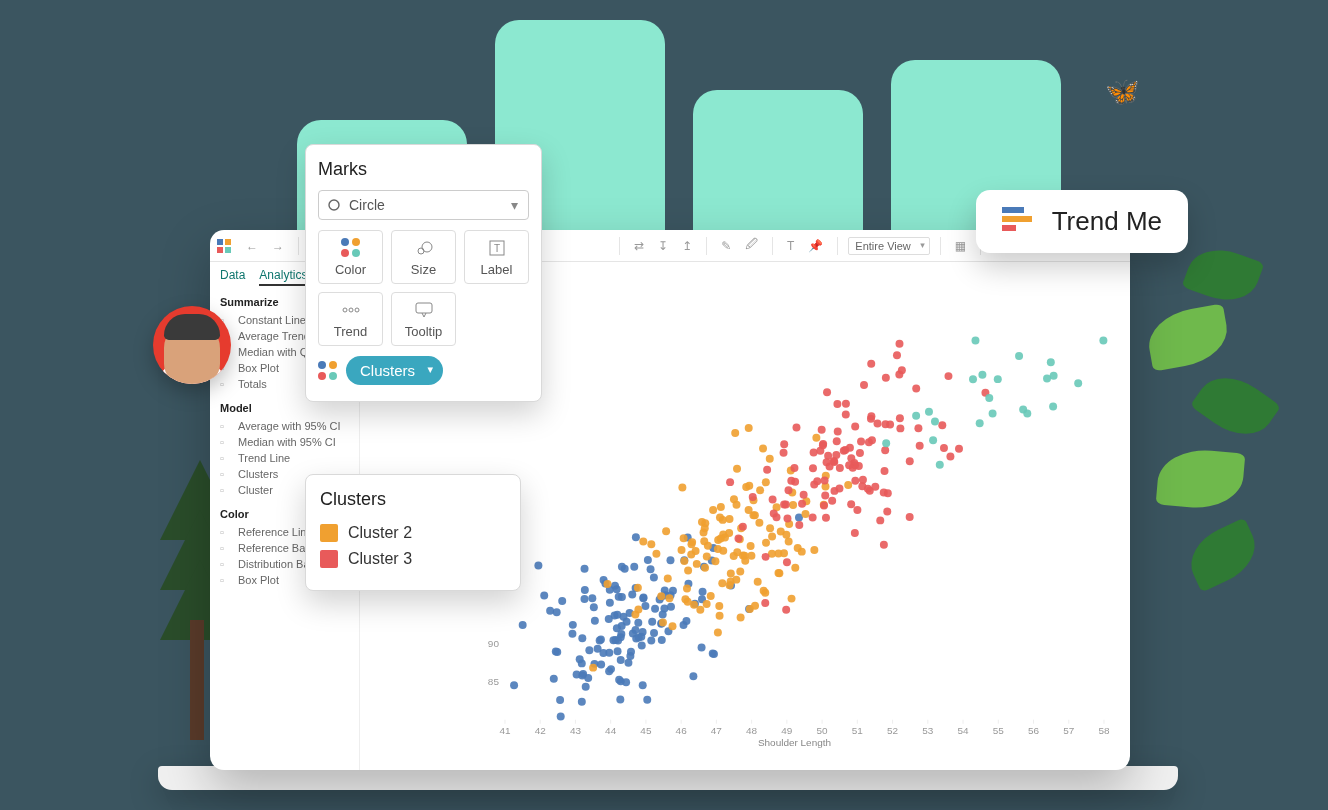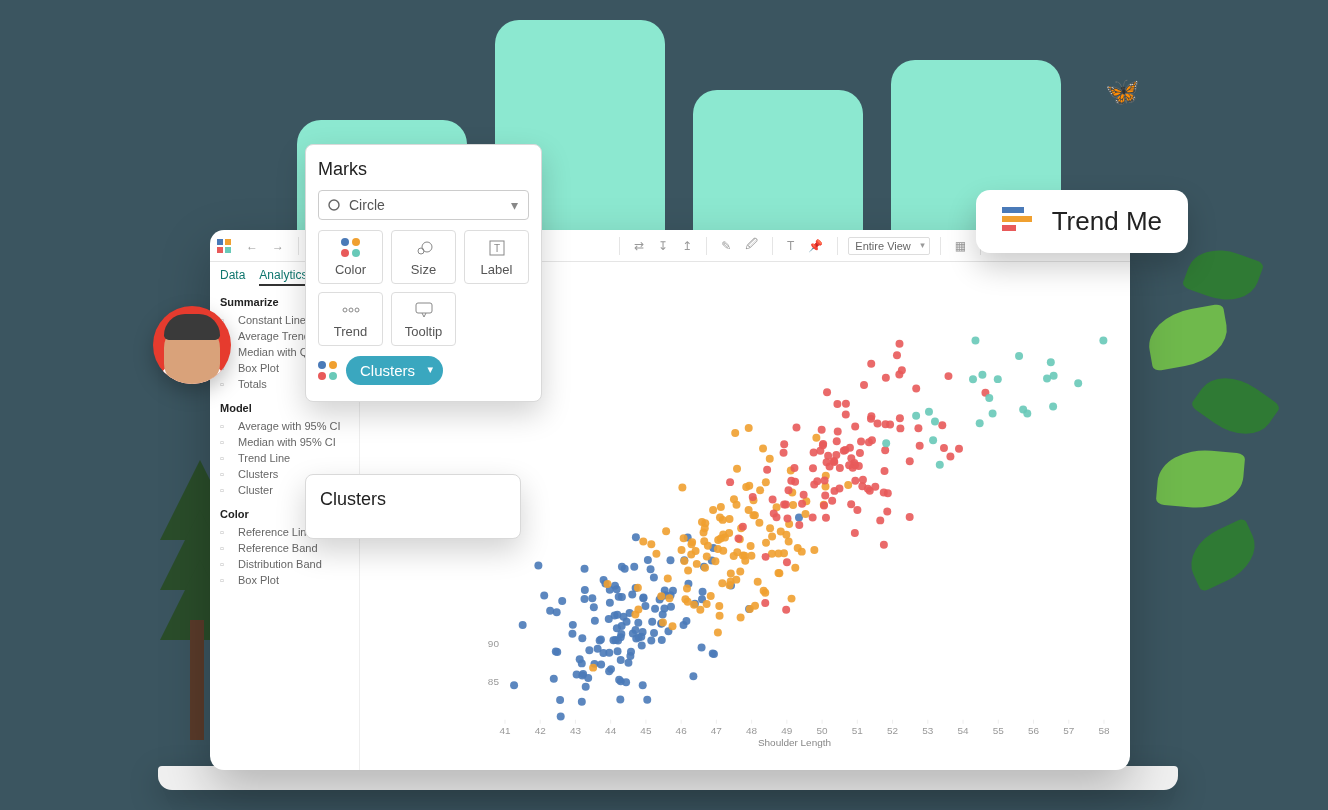--- a/index.html
+++ b/index.html
@@ -731,20 +731,28 @@
         <span style="background:#e85a5a"></span>
         <span style="background:#68c9b8"></span>
       </span>
     <span class="active-pill">Clusters</span>
   </div>
 </div>
 
 <div class="legend-card">
   <h3>Clusters</h3>
   <div id="legend-rows">
+      <div class="legend-row">
+        <span class="swatch" style="background:#f0a030"></span>
+        <span>Cluster 2</span>
+      </div>
+      <div class="legend-row">
+        <span class="swatch" style="background:#e85a5a"></span>
+        <span>Cluster 3</span>
+      </div>
     </div>
 </div>
 
 <div class="showme">
   <svg width="34" height="30" viewBox="0 0 34 30">
     <rect x="0" y="0" width="22" height="6" fill="#4a7ab8"></rect>
     <rect x="0" y="9" width="30" height="6" fill="#f0a030"></rect>
     <rect x="0" y="18" width="14" height="6" fill="#e85a5a"></rect>
   </svg>
   <span class="showme-label">Trend Me</span>

